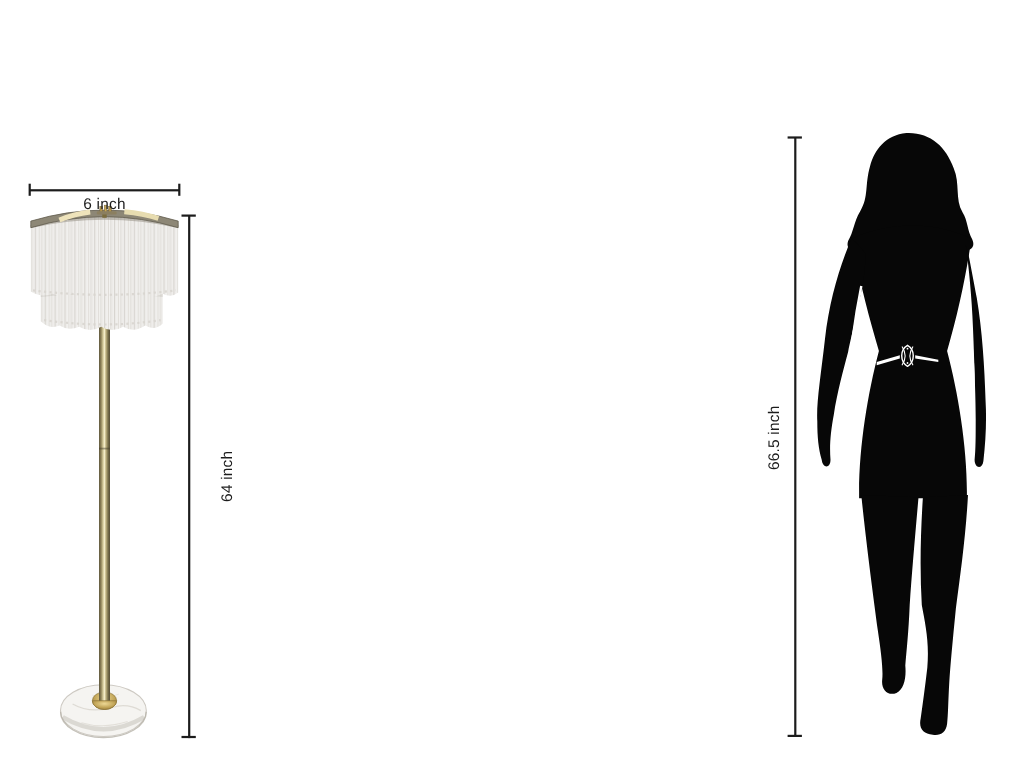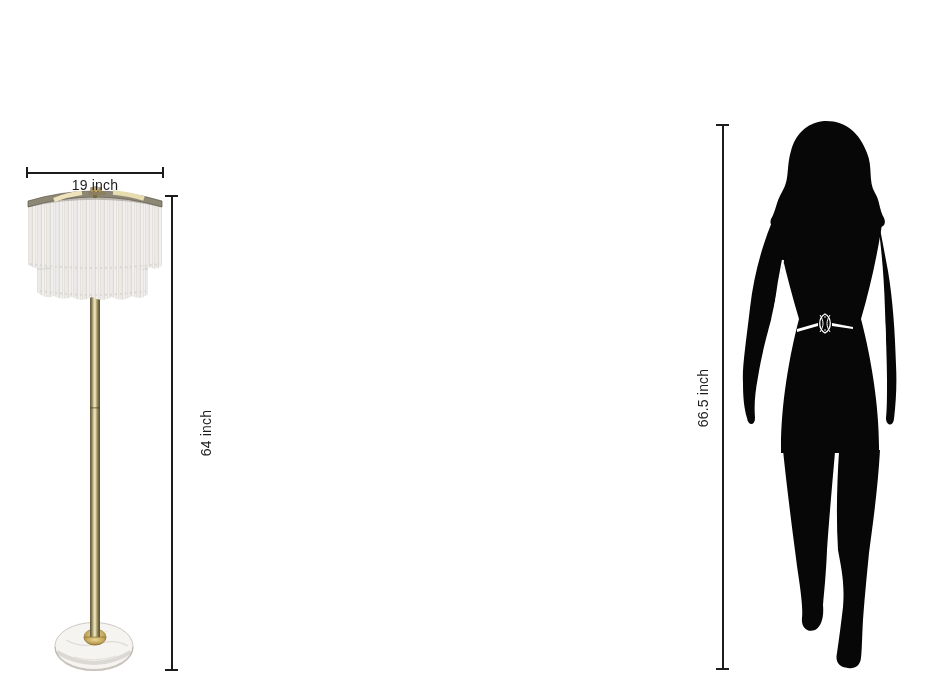--- a/index.html
+++ b/index.html
@@ -131,21 +131,21 @@
         <path d="M103,210 C99,216 99,221 103,227" stroke-width="1"></path>
       </g>
       <circle cx="98" cy="212" r="0.8" fill="#ffffff"></circle>
       <circle cx="98" cy="225" r="0.8" fill="#ffffff"></circle>
     </g>
   </svg>
 
   <div class="dim" style="left:27px;top:172px;width:136px;height:2px;"></div>
   <div class="dim" style="left:26px;top:167px;width:2px;height:11px;"></div>
   <div class="dim" style="left:162px;top:167px;width:2px;height:11px;"></div>
-  <div class="dim-label" style="left:43px;top:177px;width:104px;">19 inch</div>
+  <div class="dim-label" style="left:43px;top:177px;width:104px;">6 inch</div>
 
   <div class="dim" style="left:171px;top:196px;width:2px;height:475px;"></div>
   <div class="dim" style="left:165px;top:195px;width:13px;height:2px;"></div>
   <div class="dim" style="left:165px;top:669px;width:13px;height:2px;"></div>
   <div class="dim-label v-label" style="left:156px;top:425px;width:100px;height:16px;">64 inch</div>
 
   <div class="dim" style="left:722px;top:125px;width:2px;height:545px;"></div>
   <div class="dim" style="left:716px;top:124px;width:13px;height:2px;"></div>
   <div class="dim" style="left:716px;top:668px;width:13px;height:2px;"></div>
   <div class="dim-label v-label" style="left:653px;top:390px;width:100px;height:16px;">66.5 inch</div>

